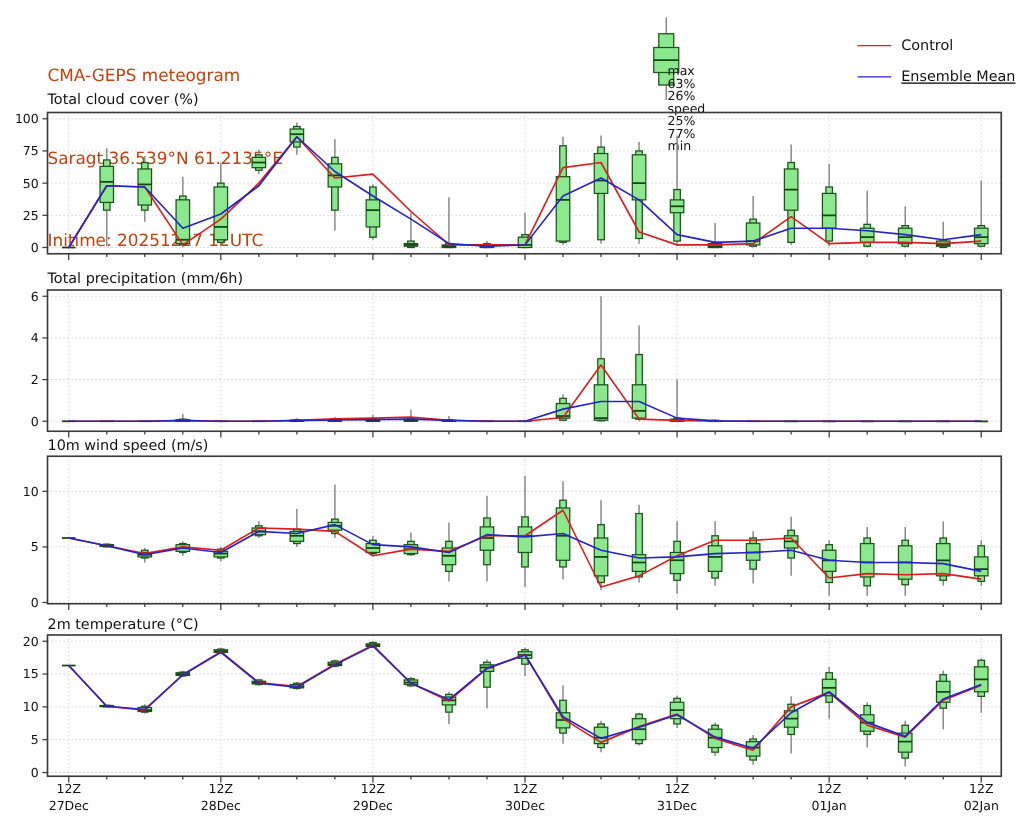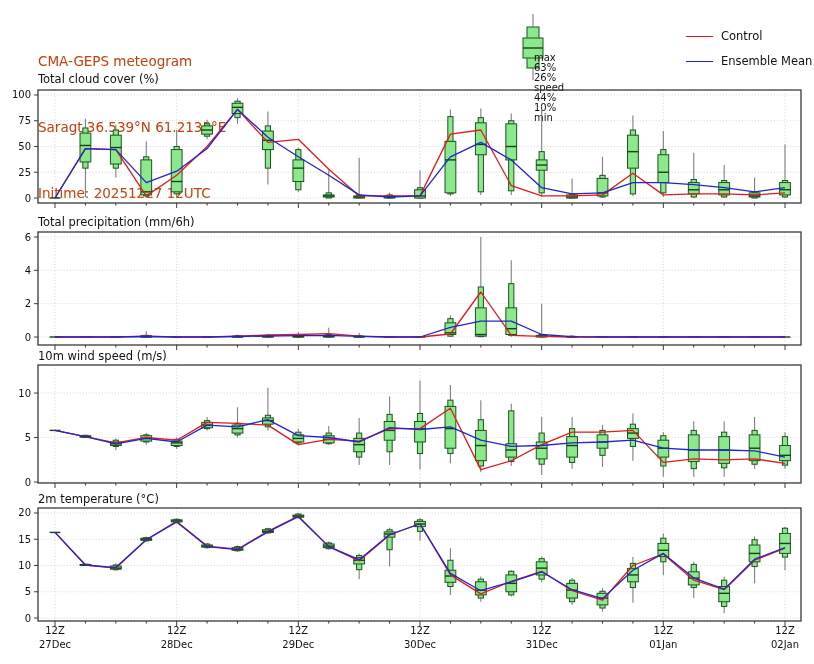--- a/index.html
+++ b/index.html
@@ -42,31 +42,31 @@
       <line x1="15" y1="6" x2="15" y2="72" class="whisk"></line>
       <rect x="9" y="19" width="12" height="41" class="bx"></rect>
       <rect x="5" y="30" width="20" height="20" class="bx"></rect>
       <line x1="5" y1="40" x2="25" y2="40" class="med"></line>
     </svg>
     <div class="lg-labels">
       <div>max</div>
       <div>63%</div>
       <div>26%</div>
       <div>speed</div>
-      <div>44%</div>
-      <div>10%</div>
+      <div>25%</div>
+      <div>77%</div>
       <div>min</div>
     </div>
   </div>
 
   <div class="entry" style="left:686px;top:29px;">
     <span class="sw sw-control"></span>
     <span class="lbl">Control</span>
   </div>
-  <div class="entry" style="left:686px;top:54px;">
+  <div class="entry" style="left:686px;top:54px;text-decoration:underline;">
     <span class="sw sw-mean"></span>
     <span class="lbl">Ensemble Mean</span>
   </div>
 
   <svg id="chart" width="814" height="664">
     <text class="ptitle" x="38" y="83">Total cloud cover (%)</text>
     <text class="ptitle" x="38" y="226">Total precipitation (mm/6h)</text>
     <text class="ptitle" x="38" y="360">10m wind speed (m/s)</text>
     <text class="ptitle" x="38" y="503">2m temperature (°C)</text>
     <g id="panels">

